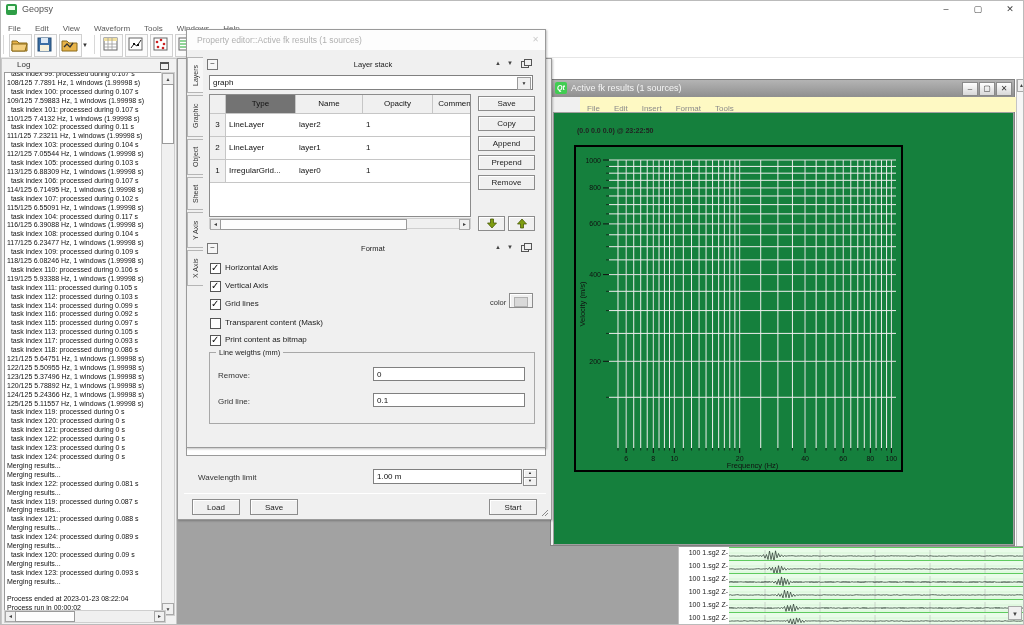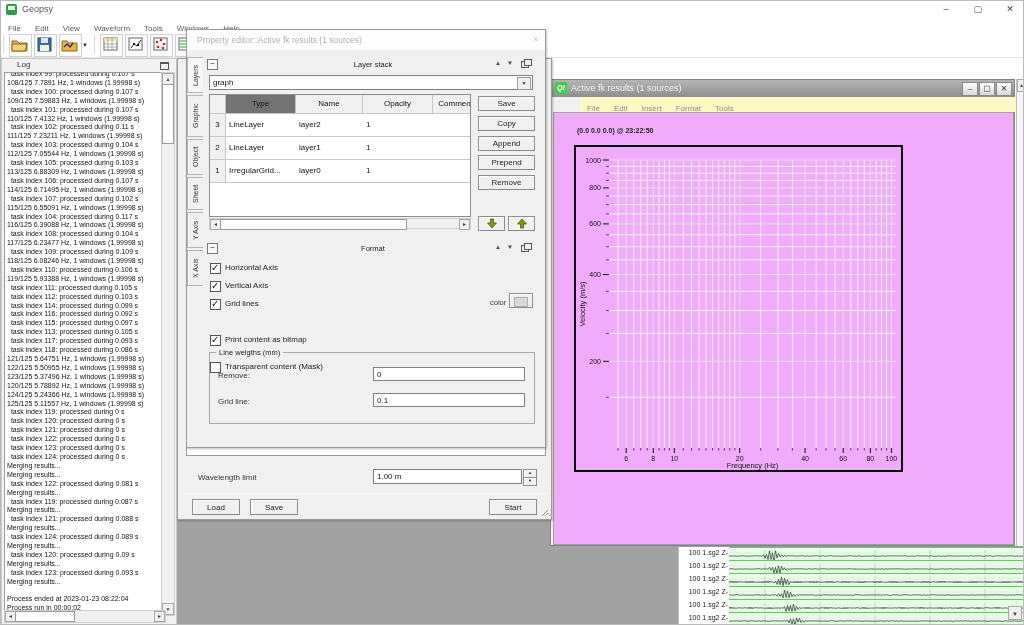--- a/index.html
+++ b/index.html
@@ -58,21 +58,21 @@
   .fkwin{left:549px;top:78px;width:465px;height:467px;background:#f0f0f0;border:1px solid #808080;}
   .fk-title{position:absolute;left:0;top:0;width:100%;height:17px;
             background:linear-gradient(#b4b4b4,#8f8f8f);}
   .qt-icon{position:absolute;left:4px;top:2px;width:12px;height:12px;background:#41cd52;border-radius:2px;
            color:#fff;font-size:7px;font-weight:bold;font-style:italic;text-align:center;line-height:12px;}
   .fk-title-text{position:absolute;left:20px;top:3px;font-size:9px;color:#f4f4f4;}
   .mdi-btn{position:absolute;top:2px;width:14px;height:12px;background:linear-gradient(#fefefe,#d8d8d8);
            border:1px solid #8a8a8a;font-size:8px;line-height:11px;text-align:center;color:#333;}
   .fk-menubar{position:absolute;left:1px;top:17px;width:461px;height:15px;background:#fef9c3;margin-left:28px;}
   .fk-menu-item{display:inline-block;margin:0 7px;font-size:8px;color:#8a8a8a;line-height:15px;}
-  .fk-content{position:absolute;left:2px;top:32px;width:459px;height:431px;background:#f0abfc;border:1px solid #a0a0a0;}
+  .fk-content{position:absolute;left:2px;top:32px;width:459px;height:431px;background:#15803d;border:1px solid #a0a0a0;}
   .fk-status{position:absolute;left:23px;top:14px;font-size:7px;font-weight:bold;color:#222;}
   
   .traces{left:677px;top:545px;width:347px;height:80px;background:#fff;border-top:1px solid #9a9a9a;border-left:1px solid #c0c0c0;}
   .trace-row{position:absolute;left:0;width:347px;height:13px;}
   .trace-label{position:absolute;left:0;top:2px;width:49px;text-align:right;font-size:7px;color:#222;}
   .trace-plot{position:absolute;left:50px;top:0;width:297px;height:13px;background:#e9fce9;border-top:1px solid #5ecb5e;}
 </style>
 </head>
 <body>
 
@@ -490,21 +490,21 @@
           <span class="cb-label">Horizontal Axis</span>
         </div>
         <div style="position: absolute; left: 23px; top: 251px; width: 300px; height: 11px;">
           <span class="cb checked"></span>
           <span class="cb-label">Vertical Axis</span>
         </div>
         <div style="position: absolute; left: 23px; top: 269px; width: 300px; height: 11px;">
           <span class="cb checked"></span>
           <span class="cb-label">Grid lines</span>
         </div>
-        <div style="position: absolute; left: 23px; top: 288px; width: 300px; height: 11px; margin-top: 44px;">
+        <div style="position: absolute; left: 23px; top: 288px; width: 300px; height: 11px;">
           <span class="cb"></span>
           <span class="cb-label">Transparent content (Mask)</span>
         </div>
         <div style="position: absolute; left: 23px; top: 305px; width: 300px; height: 11px;">
           <span class="cb checked"></span>
           <span class="cb-label">Print content as bitmap</span>
         </div>
       </div>
     <div class="abs txt" style="left:303px;top:268px;font-size:7.5px;color:#333;">color</div>
     <div class="abs bevel-btn" style="left:322px;top:263px;width:24px;height:15px;">

